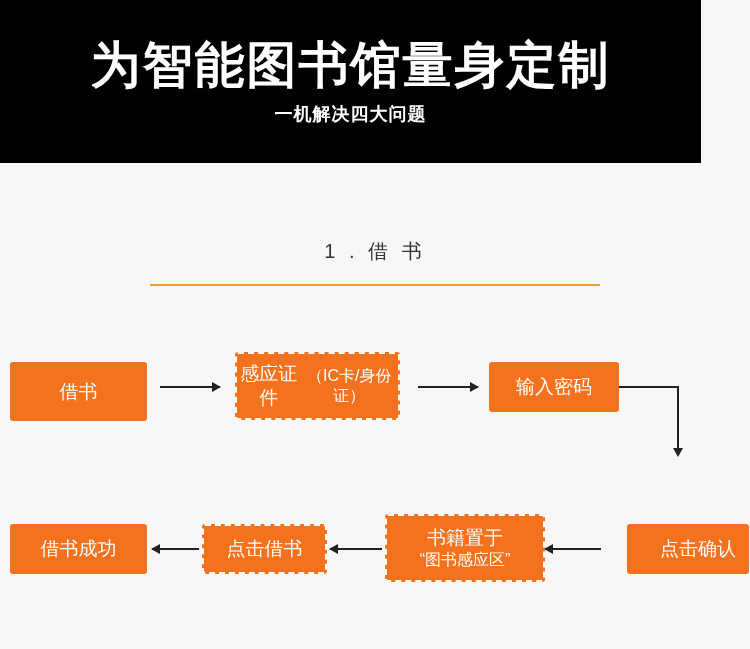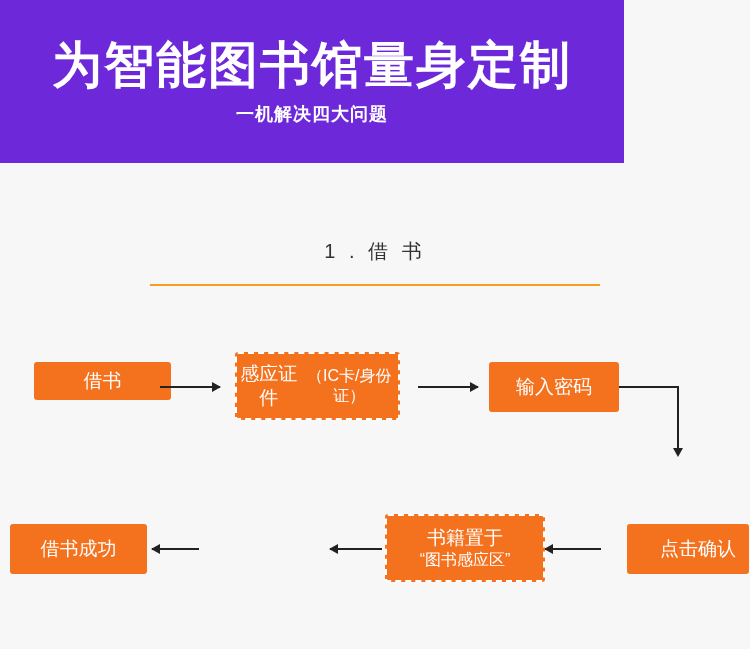--- a/index.html
+++ b/index.html
@@ -17,23 +17,23 @@
     position: relative;
     width: 750px;
     height: 649px;
     background: #f7f7f7;
   }
   
   .banner {
     position: absolute;
     left: 0;
     top: 0;
-    width: 624px;
+    width: 701px;
     height: 163px;
-    background: #6d28d9;
+    background: #000000;
     display: flex;
     flex-direction: column;
     align-items: center;
     justify-content: center;
   }
   .banner-title {
     color: #ffffff;
     font-size: 50px;
     font-weight: bold;
     letter-spacing: 2px;
@@ -141,21 +141,21 @@
   <div class="banner">
     <div class="banner-title">为智能图书馆量身定制</div>
     <div class="banner-sub">一机解决四大问题</div>
   </div>
 
   <div class="section-title-wrap">
     <span class="section-title">1 . 借 书</span>
   </div>
   <div class="section-rule"></div>
 
-  <div class="box solid" style="left:10px; top:362px; width:137px; height:38px;margin-left:24px;">
+  <div class="box solid" style="left:10px; top:362px; width:137px; height:59px;">
     <span class="inner">借书</span>
   </div>
 
   <div class="arrow-h" style="left:160px; top:386px; width:60px;"></div>
 
   <div class="box dashed" style="left:235px; top:352px; width:165px; height:68px; flex-direction:row;">
     <span>感应证件</span>
     <span class="small">（IC卡/身份证）</span>
   </div>
 
@@ -175,20 +175,23 @@
 
   <div class="arrow-h left" style="left:545px; top:548px; width:56px;"></div>
 
   <div class="box dashed" style="left:385px; top:514px; width:160px; height:68px; flex-direction:column;">
     <span>书籍置于</span>
     <span class="small">“图书感应区”</span>
   </div>
 
   <div class="arrow-h left" style="left:330px; top:548px; width:52px;"></div>
 
+  <div class="box dashed" style="left:202px; top:524px; width:125px; height:50px;">
+    <span class="inner">点击借书</span>
+  </div>
 
   <div class="arrow-h left" style="left:152px; top:548px; width:47px;"></div>
 
   <div class="box solid" style="left:10px; top:524px; width:137px; height:50px;">
     <span class="inner">借书成功</span>
   </div>
 
 </div>
 
 </body></html>

